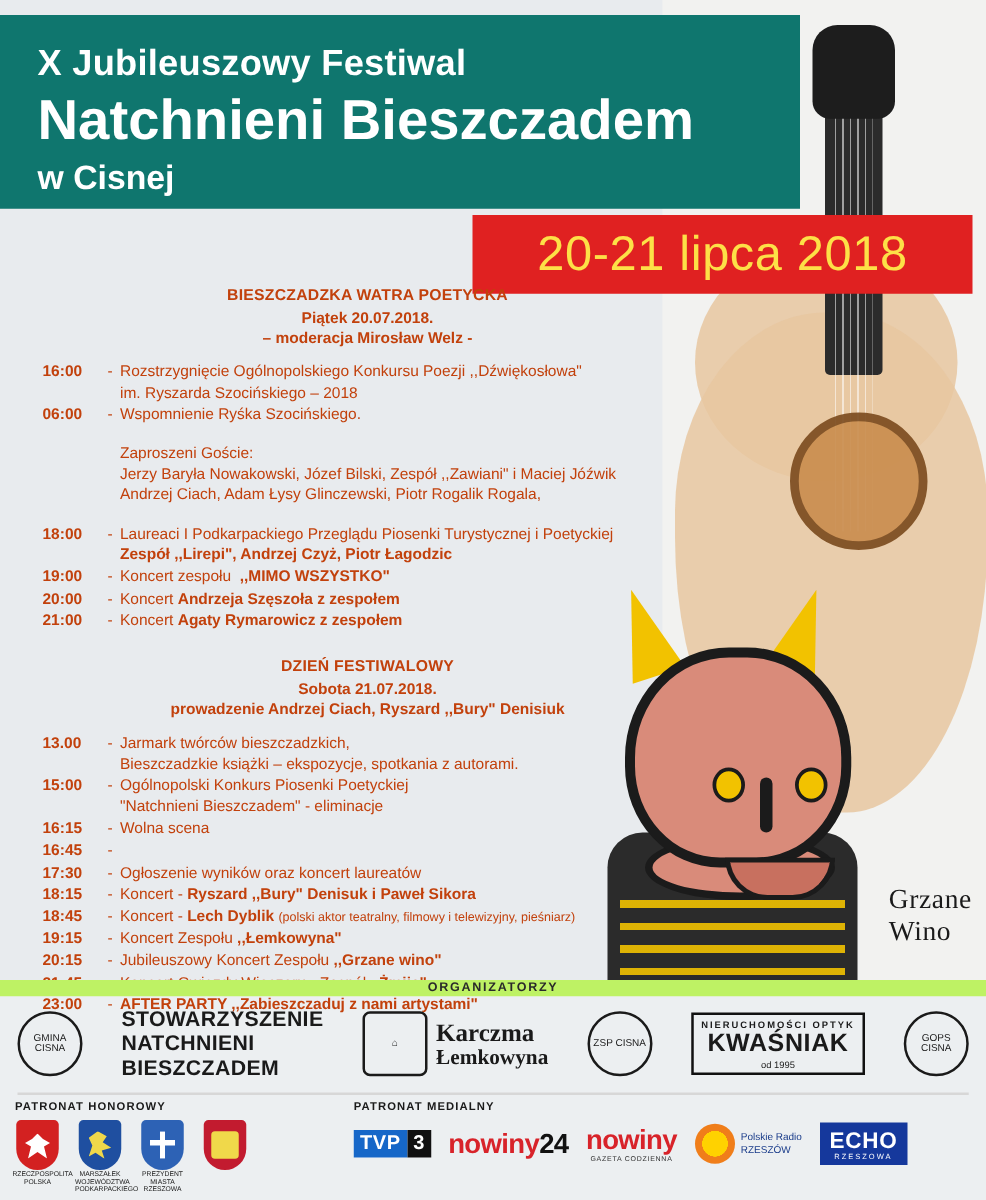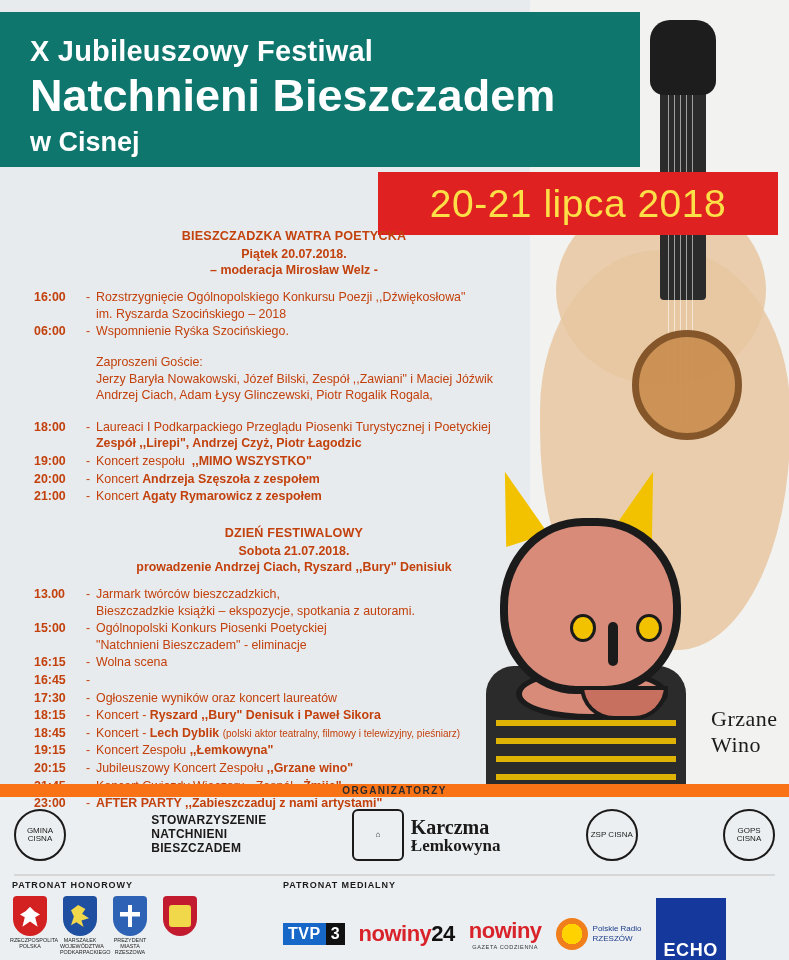--- a/index.html
+++ b/index.html
@@ -252,21 +252,21 @@
   .d2 { top: 874px; }
   .organizers-label {
     position: absolute;
     left: 0; top: 784px;
     width: 789px;
     text-align: center;
     font-size: 10px;
     font-weight: bold;
     letter-spacing: 1.4px;
     color: #2a2a2a;
-    background: #f97316;
+    background: #bef264;
     padding: 1px 0;
   }
   .org-row {
     position: absolute;
     left: 14px; top: 800px;
     width: 761px; height: 70px;
     display: flex;
     align-items: center;
     justify-content: space-between;
   }
@@ -285,21 +285,21 @@
     justify-content: center;
     font-size: 8px;
     text-align: center;
     line-height: 1.05;
     box-sizing: border-box;
   }
   .seal.square {
     border-radius: 6px;
   }
   .org-text {
-    font-size: 12px;
+    font-size: 17px;
     font-weight: bold;
     line-height: 1.15;
     letter-spacing: .3px;
   }
   .karczma {
     font-family: "Liberation Serif", serif;
     font-size: 20px;
     font-weight: bold;
     line-height: 1.0;
   }
@@ -441,21 +441,21 @@
     font-weight: normal;
     color: #1a3c8a;
     line-height: 1.2;
   }
   .echo {
     background: #15389c;
     color: #ffffff;
     padding: 4px 8px 3px;
     text-align: center;
   }
-  .echo .big { font-size: 18px; font-weight: bold; letter-spacing: .6px; margin-top: 38px; }
+  .echo .big { font-size: 18px; font-weight: bold; letter-spacing: .6px; }
   .echo .sml { font-size: 6px; letter-spacing: 1.6px; }
   
   .grzane {
     position: absolute;
     left: 672px; top: 706px;
     text-align: left;
     color: #1b1b1b;
     font-family: Liberation Serif, serif;
     margin-left: 39px;
   }
@@ -641,20 +641,27 @@
     <div class="org">
       <div class="seal square">⌂</div>
       <div class="karczma"><span>Karczma</span><small>Łemkowyna</small></div>
     </div>
     <div class="org">
       <div class="seal">
           <span>ZSP CISNA</span>
         </div>
     </div>
     <div class="org">
+      <div class="kwasniak">
+        <div class="top">NIERUCHOMOŚCI   OPTYK</div>
+        <div class="mid">KWAŚNIAK</div>
+        <div class="bot">od 1995</div>
+      </div>
+    </div>
+    <div class="org">
       <div class="seal">
           <span>GOPS CISNA</span>
         </div>
     </div>
   </div>
 
   <div class="divider d2"></div>
 
   <div class="patron-honor-label">PATRONAT HONOROWY</div>
   <div class="patron-media-label">PATRONAT MEDIALNY</div>

